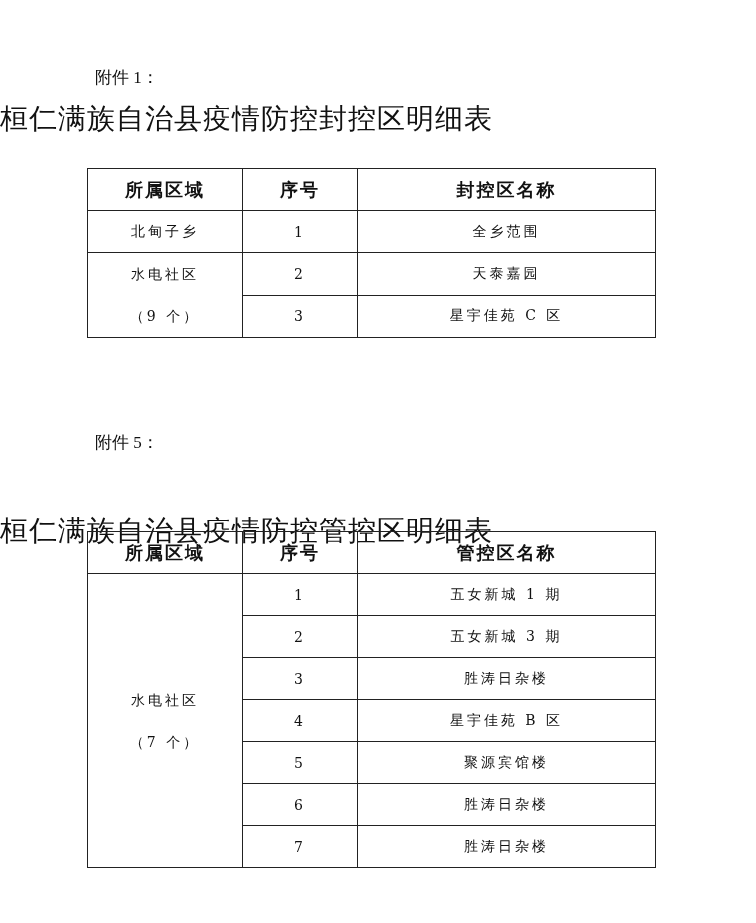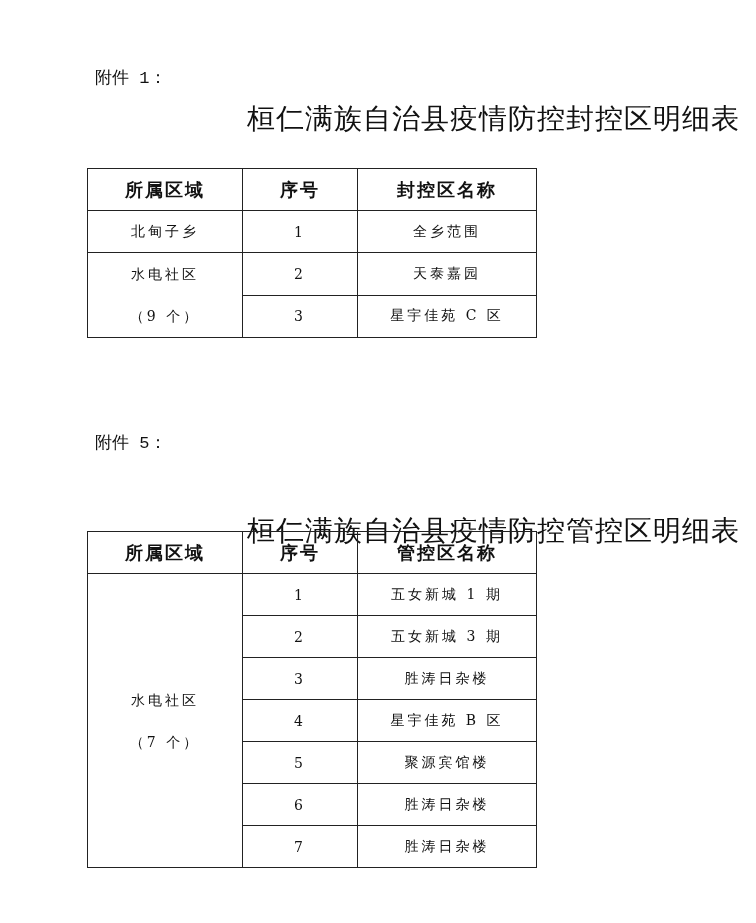--- a/index.html
+++ b/index.html
@@ -1,19 +1,19 @@
 <!DOCTYPE html>
 <html><head>
 <meta charset="utf-8">
 <style>
   html, body { margin: 0; padding: 0; background: #ffffff; }
   body { width: 756px; height: 923px; position: relative; overflow: hidden; font-family: "DejaVu Serif", "Liberation Serif", serif; color: #111; }
-  .attach { position: absolute; left: 95px; font-family: Liberation Mono, monospace; font-size: 17px; }
-  .title { position: absolute; left: 0; width: 740px; text-align: right; font-family: "DejaVu Sans", "Liberation Sans", sans-serif; font-size: 28px; letter-spacing: 1px; }
-  table { position: absolute; left: 87px; border-collapse: collapse; width: 450px; table-layout: fixed; }
+  .attach { position: absolute; left: 95px; font-family: Liberation Serif, serif; font-size: 17px; }
+  .title { position: absolute; left: 0; width: 740px; text-align: left; font-family: "DejaVu Sans", "Liberation Sans", sans-serif; font-size: 28px; letter-spacing: 1px; }
+  table { position: absolute; left: 87px; border-collapse: collapse; width: 569px; table-layout: fixed; }
   td, th { border: 1.5px solid #222; text-align: center; height: 41px; padding: 0; font-size: 14px; letter-spacing: 3px; }
   th { font-family: "DejaVu Sans", "Liberation Sans", sans-serif; font-weight: bold; font-size: 18px; letter-spacing: 2px; }
   .col1 { width: 154px; }
   .col2 { width: 114px; }
   .region-line { display: block; line-height: 42px; }
 </style>
 </head>
 <body>
 
 <div class="attach" style="top:66px;">附件 1：</div>

